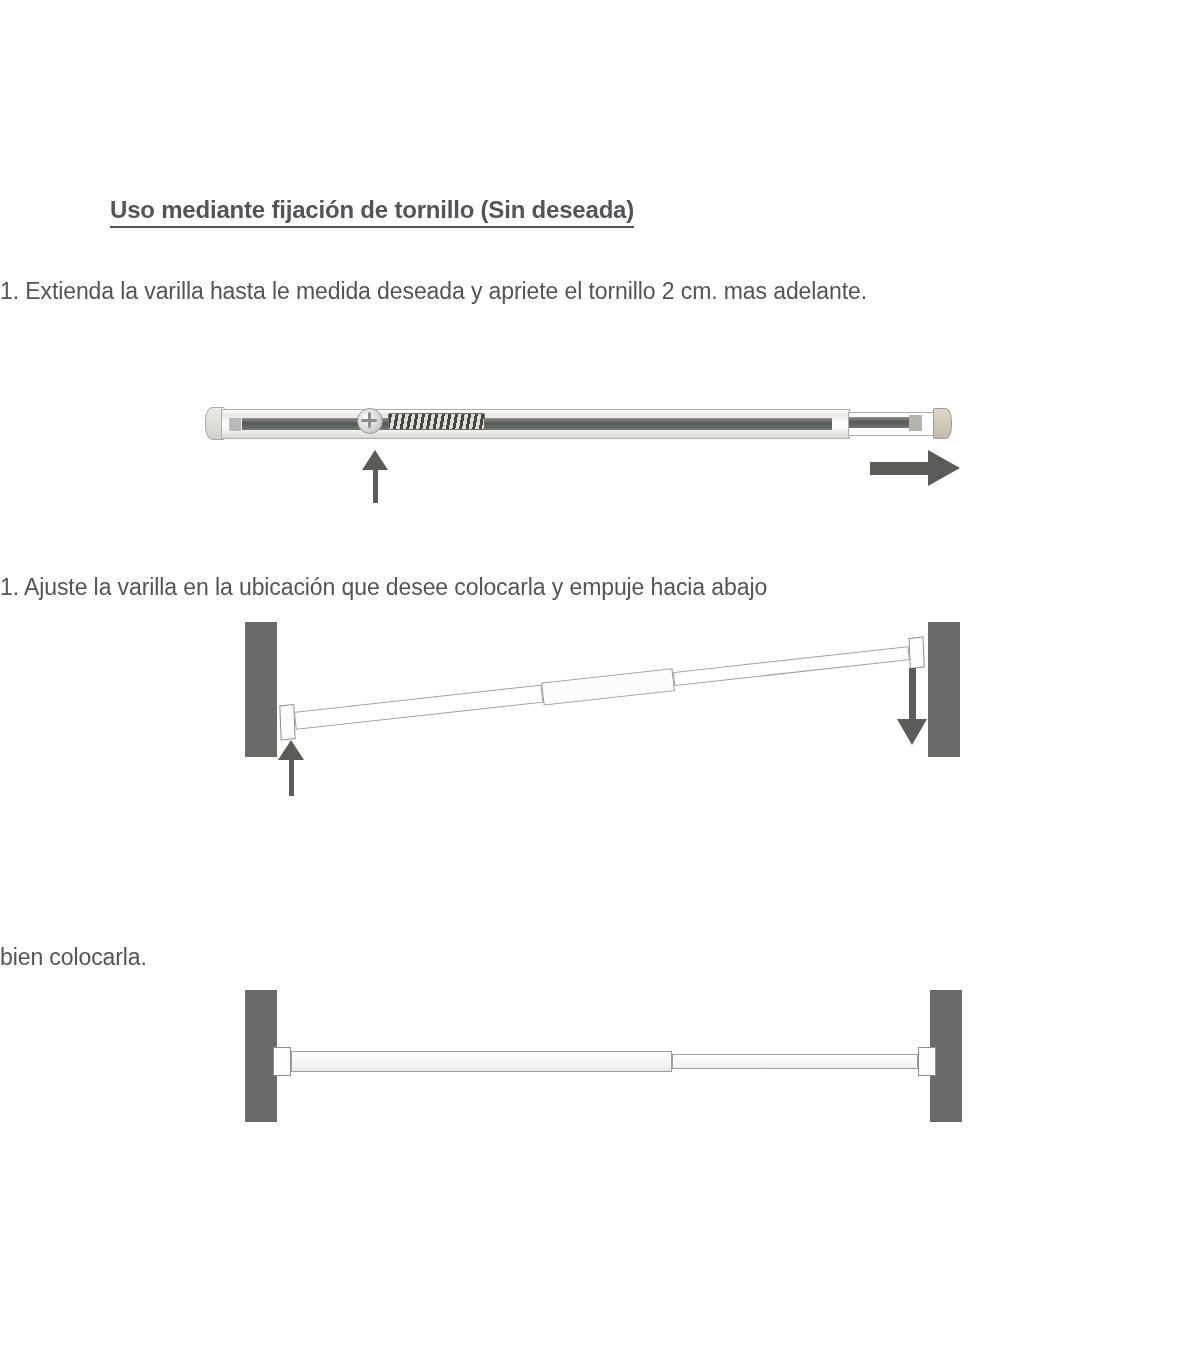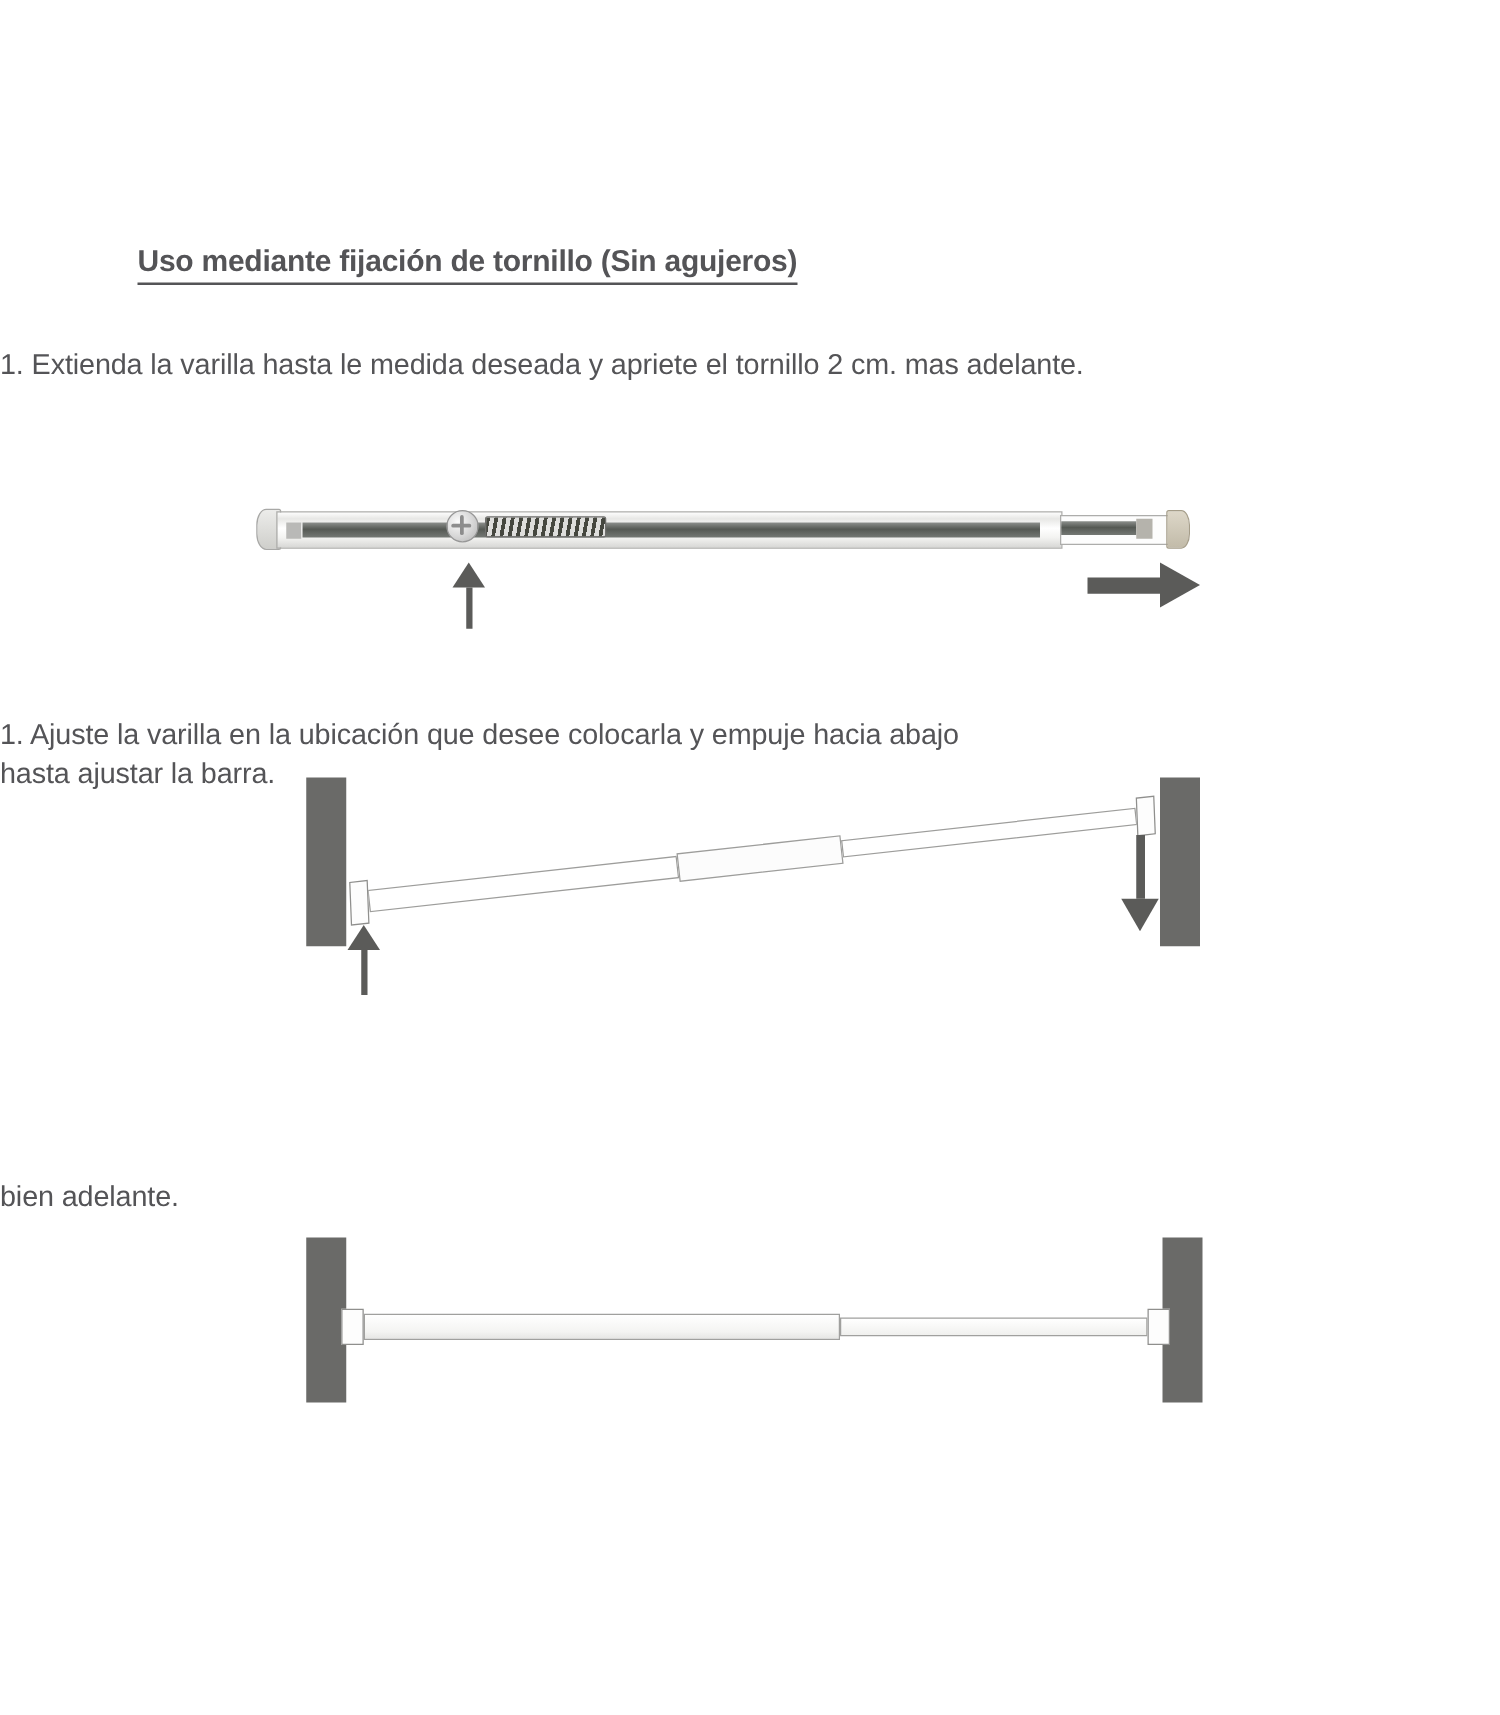--- a/index.html
+++ b/index.html
@@ -98,21 +98,21 @@
   .rod3{position:absolute;left:28px;top:57px;height:28px;display:flex;align-items:center;}
   .rod3 .cap{width:16px;height:27px;background:#fdfdfd;border:1px solid #8f8f8d;}
   .rod3 .tube-thick{width:379px;height:19px;background:linear-gradient(180deg,#ffffff,#f4f4f2 70%,#e6e6e4);border:1px solid #a0a09e;}
   .rod3 .tube-thin{width:244px;height:13px;background:linear-gradient(180deg,#ffffff,#f0f0ee);border:1px solid #a0a09e;}
 </style>
 </head>
 <body>
 
 <div class="sheet">
 
-  <div class="title">Uso mediante fijación de tornillo (Sin agujeros)</div>
+  <div class="title">Uso mediante fijación de tornillo (Sin deseada)</div>
 
   <div class="step-text step1-text">
     <div class="line">1. Extienda la varilla hasta le medida deseada y apriete el tornillo 2 cm. mas adelante.</div>
   </div>
 
   <div class="fig fig1">
     <div class="r1-capL"></div>
     <div class="r1-tube">
       <div class="r1-block"></div>
       <div class="r1-stripe"></div>
@@ -132,21 +132,20 @@
       <div class="shaft"></div>
     </div>
     <div class="arrow a1-right">
       <div class="shaft"></div>
       <div class="tri head"></div>
     </div>
   </div>
 
   <div class="step-text step2-text">
     <div class="line">1. Ajuste la varilla en la ubicación que desee colocarla y empuje hacia abajo</div>
-    <div class="line">hasta ajustar la barra.</div>
   </div>
 
   <div class="fig fig2">
     <div class="wall wall-left"></div>
     <div class="wall wall-right"></div>
     <div class="rod2">
       <div class="cap"></div>
       <div class="tube-a"></div>
       <div class="sleeve"></div>
       <div class="tube-b"></div>
@@ -156,21 +155,21 @@
       <div class="tri head"></div>
       <div class="shaft"></div>
     </div>
     <div class="arrow a2-down">
       <div class="shaft"></div>
       <div class="tri head"></div>
     </div>
   </div>
 
   <div class="step-text step3-text">
-    <div class="line">bien adelante.</div>
+    <div class="line">bien colocarla.</div>
   </div>
 
   <div class="fig fig3">
     <div class="wall wall-left"></div>
     <div class="wall wall-right"></div>
     <div class="rod3">
       <div class="cap"></div>
       <div class="tube-thick"></div>
       <div class="tube-thin"></div>
       <div class="cap"></div>

